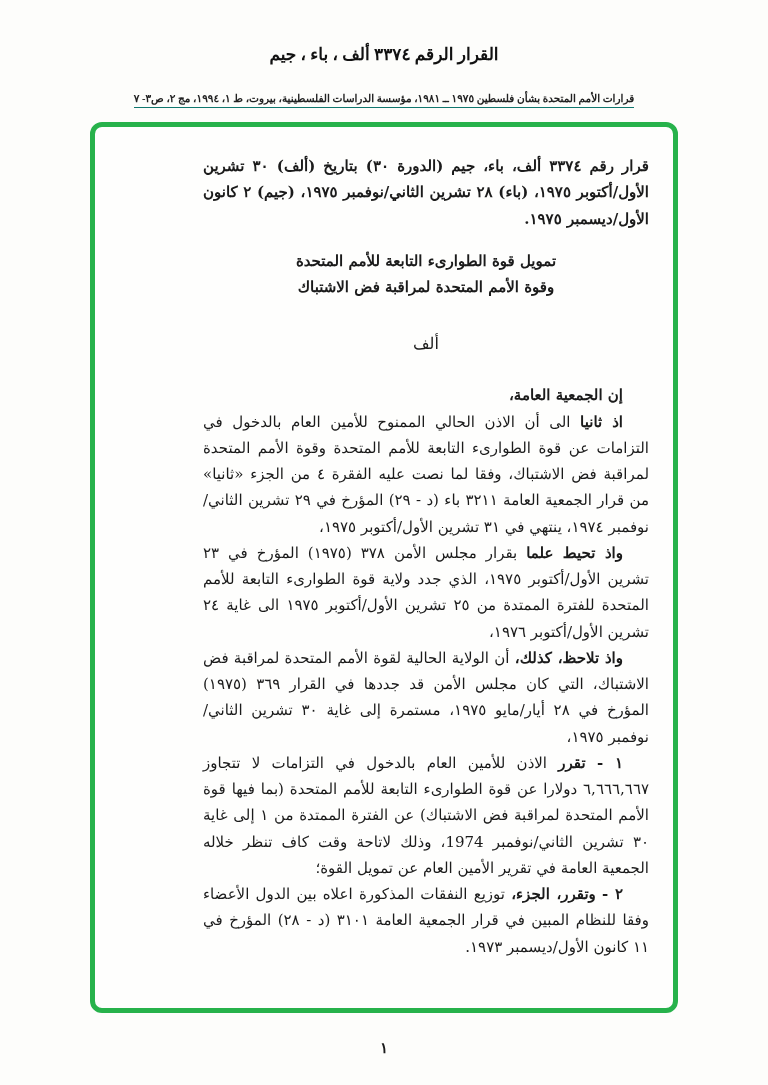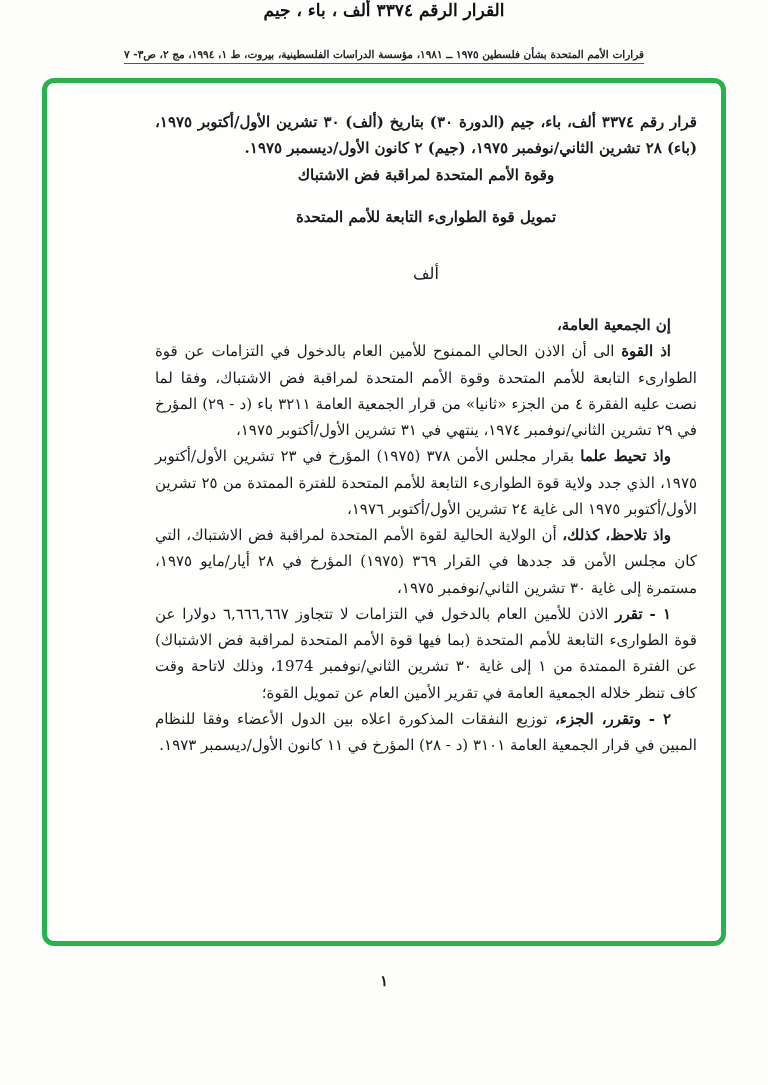--- a/index.html
+++ b/index.html
@@ -9,20 +9,22 @@
   }
   body {
     width: 768px;
     height: 1085px;
     font-family: "DejaVu Serif", "Liberation Serif", serif;
     color: #1b1b1b;
     position: relative;
   }
   .page-header {
     text-align: center;
+    padding-top: 44px;
+    font-family: Liberation Serif, serif;
   }
   .header-title {
     font-size: 17px;
     font-weight: bold;
     margin: 0;
     direction: rtl;
     color: #111;
   }
   .header-source {
     display: inline-block;
@@ -30,21 +32,21 @@
     font-size: 10.5px;
     font-weight: bold;
     margin-top: 9px;
     padding-bottom: 3px;
     border-bottom: 1px solid #0f766e;
     color: #222;
     white-space: nowrap;
   }
   .content-frame {
     box-sizing: border-box;
-    width: 684px;
+    width: 588px;
     margin: 14px auto 0 auto;
     border: 5px solid #27b24b;
     border-radius: 12px;
     min-height: 868px;
     padding: 26px 24px 48px 108px;
     background: #fefefd;
   }
   .doc {
     direction: rtl;
     font-size: 15px;
@@ -91,29 +93,29 @@
   <h1 class="header-title">القرار الرقم ٣٣٧٤ ألف ، باء ، جيم</h1>
   <br>
   <span class="header-source">قرارات الأمم المتحدة بشأن فلسطين ١٩٧٥ ــ ١٩٨١، مؤسسة الدراسات الفلسطينية، بيروت، ط ١، ١٩٩٤، مج ٢، ص٣- ٧</span>
 </div>
 
 <div class="content-frame">
   <div class="doc">
 
     <p class="intro">قرار رقم ٣٣٧٤ ألف، باء، جيم (الدورة ٣٠) بتاريخ (ألف) ٣٠ تشرين الأول/أكتوبر ١٩٧٥، (باء) ٢٨ تشرين الثاني/نوفمبر ١٩٧٥، (جيم) ٢ كانون الأول/ديسمبر ١٩٧٥.</p>
 
+    <p class="doc-title first">تمويل قوة الطوارىء التابعة للأمم المتحدة</p>
     <p class="doc-title">وقوة الأمم المتحدة لمراقبة فض الاشتباك</p>
-    <p class="doc-title first">تمويل قوة الطوارىء التابعة للأمم المتحدة</p>
 
     <p class="section-label">ألف</p>
 
     <p class="opening">إن الجمعية العامة،</p>
 
     <p class="para"><span class="num"></span>
-      <span class="lead">اذ القوة</span>
+      <span class="lead">اذ ثانيا</span>
       <span>الى أن الاذن الحالي الممنوح للأمين العام بالدخول في التزامات عن قوة الطوارىء التابعة للأمم المتحدة وقوة الأمم المتحدة لمراقبة فض الاشتباك، وفقا لما نصت عليه الفقرة ٤ من الجزء «ثانيا» من قرار الجمعية العامة ٣٢١١ باء (د - ٢٩) المؤرخ في ٢٩ تشرين الثاني/نوفمبر ١٩٧٤، ينتهي في ٣١ تشرين الأول/أكتوبر ١٩٧٥،</span></p>
 
     <p class="para"><span class="num"></span>
       <span class="lead">واذ تحيط علما</span>
       <span>بقرار مجلس الأمن ٣٧٨ (١٩٧٥) المؤرخ في ٢٣ تشرين الأول/أكتوبر ١٩٧٥، الذي جدد ولاية قوة الطوارىء التابعة للأمم المتحدة للفترة الممتدة من ٢٥ تشرين الأول/أكتوبر ١٩٧٥ الى غاية ٢٤ تشرين الأول/أكتوبر ١٩٧٦،</span></p>
 
     <p class="para"><span class="num"></span>
       <span class="lead">واذ تلاحظ، كذلك،</span>
       <span>أن الولاية الحالية لقوة الأمم المتحدة لمراقبة فض الاشتباك، التي كان مجلس الأمن قد جددها في القرار ٣٦٩ (١٩٧٥) المؤرخ في ٢٨ أيار/مايو ١٩٧٥، مستمرة إلى غاية ٣٠ تشرين الثاني/نوفمبر ١٩٧٥،</span></p>
 

